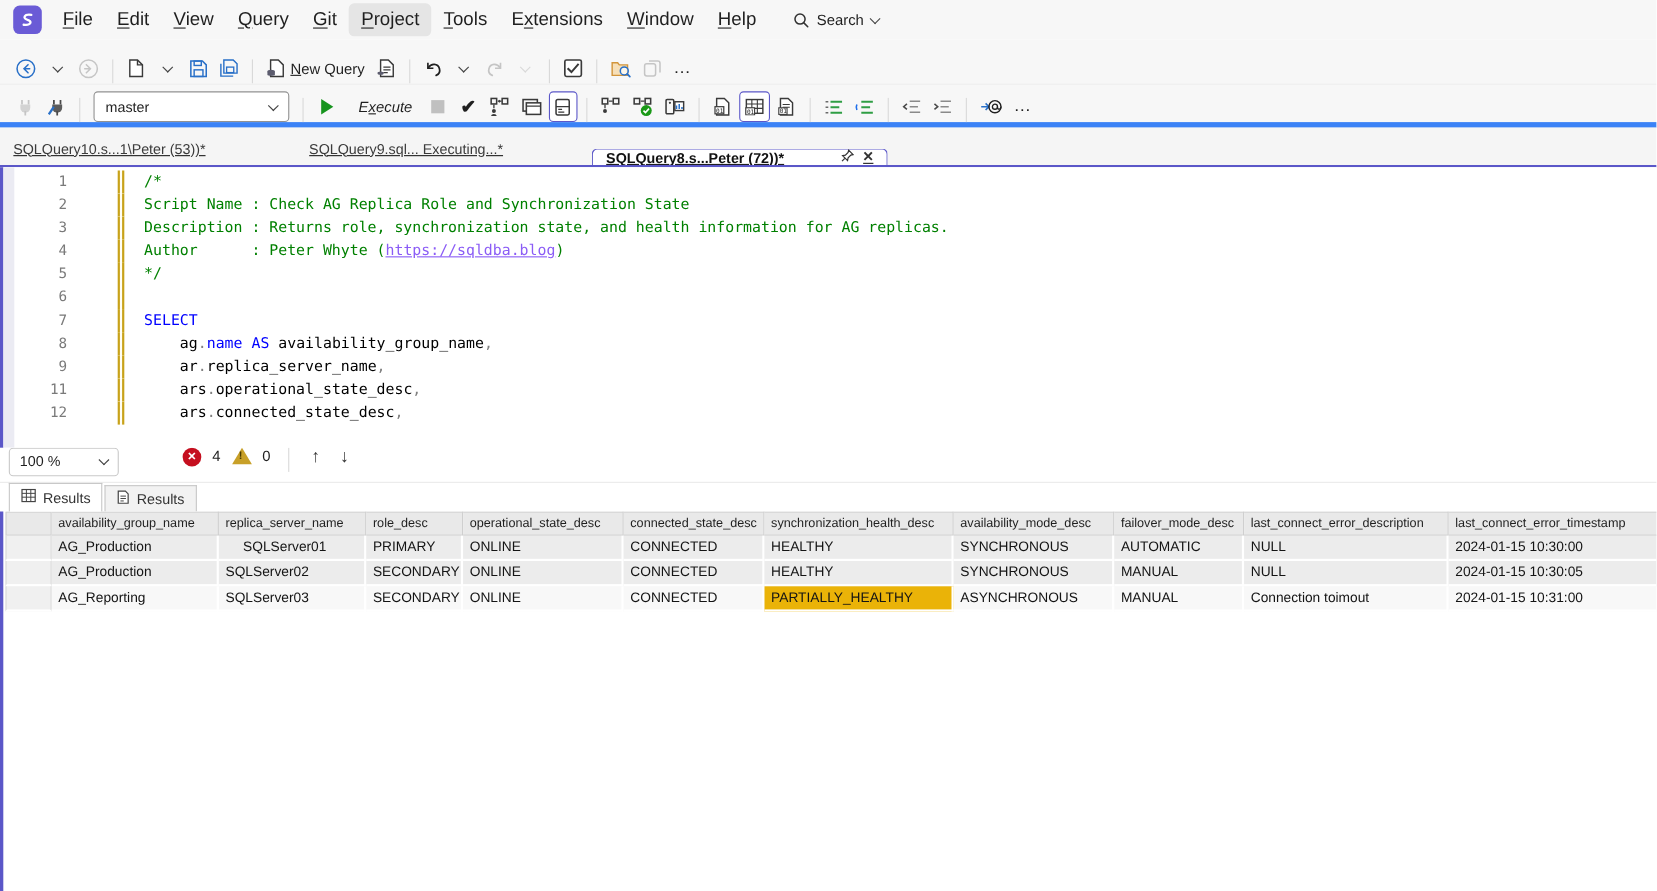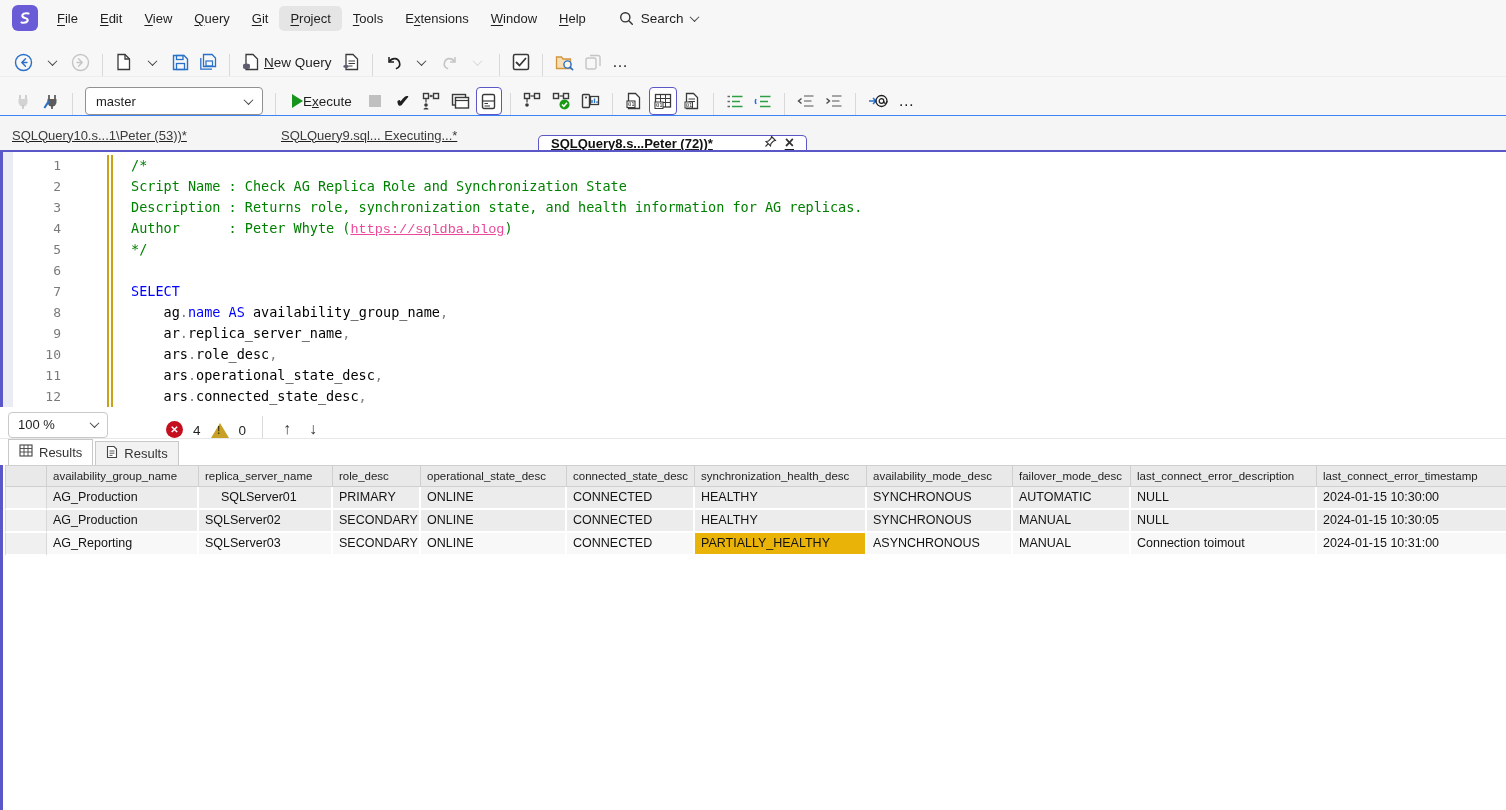--- a/index.html
+++ b/index.html
@@ -3,30 +3,30 @@
 <meta charset="utf-8">
 <style>
   * { box-sizing: border-box; margin: 0; padding: 0; }
   html,body { width:1506px; height:810px; overflow:hidden; }
   body { font-family:"Liberation Sans", sans-serif; font-size:13px; color:#1f1f1f; background:#fff; }
   #app { width:1506px; height:810px; display:flex; flex-direction:column; }
 
   
   .menubar { height:36px; background:#f7f7f7; display:flex; align-items:center; padding:0 6px; flex:0 0 auto; }
   .logo { width:26px; height:26px; border-radius:6px; margin:0 8px 0 6px; display:flex; align-items:center; justify-content:center; }
-  .menu-item { padding:5px 11px; font-size:13px; color:#1f1f1f; border-radius:5px; cursor:default; }
+  .menu-item { padding:5px 11px; font-size:17px; color:#1f1f1f; border-radius:5px; cursor:default; }
   .menu-item u { text-underline-offset:2px; }
   .menu-item.active { background:#e5e5e5; }
   .menu-search { display:flex; align-items:center; gap:7px; margin-left:14px; padding:5px 8px; font-size:13.5px; }
   .chev { width:7px; height:7px; border-right:1.4px solid #444; border-bottom:1.4px solid #444; transform:rotate(45deg) translate(-1px,-1px); display:inline-block; }
   .chev.dis { border-color:#b5b5b5; }
 
   
   .toolbar { height:40px; background:#f7f7f7; display:flex; align-items:flex-end; padding:0 10px; gap:2px; flex:0 0 auto; }
-  .toolbar.tb2 { border-top:1px solid #ededed; border-bottom:1px solid #3b82f6; }
+  .toolbar.tb2 { border-top:1px solid #ededed; border-bottom:5px solid #3b82f6; }
   .tbtn { min-width:26px; height:28px; display:flex; align-items:center; justify-content:center; border-radius:4px; padding:0 4px; gap:5px; }
   .tbtn.sel { border:1px solid #5b57c8; background:#fff; }
   .tsep { width:1px; height:22px; background:#d9d9d9; margin:0 6px; }
   .tlabel { font-size:13.5px; }
   .combo { width:178px; height:28px; background:#fff; border:1px solid #919191; border-radius:4px; display:flex; align-items:center; padding:0 10px; margin:0 4px; }
   .combo .cval { flex:1; font-size:13px; }
   .play { width:0; height:0; border-left:11px solid #17941e; border-top:7px solid transparent; border-bottom:7px solid transparent; }
   .stopsq { width:12px; height:12px; background:#c0c0c0; }
   .checkmark { font-size:17px; font-weight:bold; color:#1f1f1f; line-height:1; }
   .ellip { font-size:16px; color:#1f1f1f; letter-spacing:1px; }
@@ -43,24 +43,24 @@
   
   .editor { flex:1 1 auto; background:#fff; position:relative; overflow:hidden; border-left:3px solid #5b57c8; }
   .editor-inner { position:absolute; left:0; top:0; right:0; bottom:0; padding-top:3px; }
   .gutter-strip { position:absolute; left:0; top:0; bottom:0; width:10px; background:#ebebf3; }
   .code-line { display:flex; height:21px; line-height:21px; font-family:"DejaVu Sans Mono", monospace; font-size:13.5px; white-space:pre; }
   .line-num { width:58px; text-align:right; color:#7a7a7a; flex:0 0 auto; font-size:13px; }
   .chg-bar { width:6px; margin-left:46px; flex:0 0 auto; border-left:2px solid #c8a21a; border-right:2px solid #c8a21a; background:#fffef5; }
   .code-text { margin-left:18px; }
   .tok-c { color:#008000; }
   .tok-k { color:#0000ff; } .tok-o { color:#808080; } .tok-i { color:#000; }
-  .tok-u { color:#ec4899; text-decoration:underline;font-family:Liberation Mono, monospace; }
+  .tok-u { color:#8b5cf6; text-decoration:underline; }
 
   
-  .ed-status { height:32px; background:#fff; display:flex; align-items:flex-end; padding:0 8px; gap:10px; flex:0 0 auto; border-bottom:1px solid #e8e8e8; }
+  .ed-status { height:32px; background:#fff; display:flex; align-items:flex-start; padding:0 8px; gap:10px; flex:0 0 auto; border-bottom:1px solid #e8e8e8; }
   .zoom-combo { width:100px; height:26px; border:1px solid #c9c9c9; border-radius:4px; background:#fff; display:flex; align-items:center; padding:0 9px; }
   .zoom-combo .cval { flex:1; font-size:13px; }
   .err-badge { width:17px; height:17px; border-radius:50%; background:#c50f1f; color:#fff; font-size:10px; font-weight:bold; display:flex; align-items:center; justify-content:center; margin-left:48px; }
   .cnt { font-size:13.5px; }
   .warn-tri { width:0; height:0; border-left:9px solid transparent; border-right:9px solid transparent; border-bottom:15px solid #c8a028; position:relative; }
   .warn-tri:after { content:"!"; position:absolute; left:-2.5px; top:2px; font-size:10px; font-weight:bold; color:#4a3b00; }
   .nav-arrow { font-size:16px; color:#3a3a3a; padding:0 4px; }
 
   
   .res-tabs { height:26px; display:flex; align-items:flex-end; background:#fff; padding-left:8px; gap:2px; flex:0 0 auto; }
@@ -224,21 +224,21 @@
           <path d="M10 12 V 16" stroke="#4a4a4a" stroke-width="1.6"></path>
           <path d="M1.5 14.5 L 6 7.5 L 7.8 8.8 L 3.2 15.5 Z" fill="#2970c8"></path>
         </svg>
     </div>
     <div class="tsep"></div>
     <div class="combo">
       <span class="cval">master</span>
       <span class="chev"></span>
     </div>
     <div class="tsep"></div>
-    <div class="tbtn" style="gap:0;padding:0 8px;">
+    <div class="tbtn" style="gap:23px;padding:0 8px;font-style:italic;">
       <span class="play"></span>
       <span class="tlabel" id="executeLabel">E<u>x</u>ecute</span>
     </div>
     <div class="tbtn">
         <span class="stopsq"></span>
       </div>
     <div class="tbtn">
         <span class="checkmark">✔</span>
       </div>
     <div class="tbtn">
@@ -379,21 +379,20 @@
     <div class="editor-inner" id="codeLines">
         <div class="code-line"><span class="line-num">1</span><span class="chg-bar"></span><span class="code-text"><span class="tok-c">/*</span></span></div>
         <div class="code-line"><span class="line-num">2</span><span class="chg-bar"></span><span class="code-text"><span class="tok-c">Script Name : Check AG Replica Role and Synchronization State</span></span></div>
         <div class="code-line"><span class="line-num">3</span><span class="chg-bar"></span><span class="code-text"><span class="tok-c">Description : Returns role, synchronization state, and health information for AG replicas.</span></span></div>
         <div class="code-line"><span class="line-num">4</span><span class="chg-bar"></span><span class="code-text"><span class="tok-c">Author      : Peter Whyte (</span><span class="tok-u">https://sqldba.blog</span><span class="tok-c">)</span></span></div>
         <div class="code-line"><span class="line-num">5</span><span class="chg-bar"></span><span class="code-text"><span class="tok-c">*/</span></span></div>
         <div class="code-line"><span class="line-num">6</span><span class="chg-bar"></span><span class="code-text"></span></div>
         <div class="code-line"><span class="line-num">7</span><span class="chg-bar"></span><span class="code-text"><span class="tok-k">SELECT</span></span></div>
         <div class="code-line"><span class="line-num">8</span><span class="chg-bar"></span><span class="code-text"><span class="tok-i">    ag</span><span class="tok-o">.</span><span class="tok-k">name</span><span class="tok-i"> </span><span class="tok-k">AS</span><span class="tok-i"> availability_group_name</span><span class="tok-o">,</span></span></div>
         <div class="code-line"><span class="line-num">9</span><span class="chg-bar"></span><span class="code-text"><span class="tok-i">    ar</span><span class="tok-o">.</span><span class="tok-i">replica_server_name</span><span class="tok-o">,</span></span></div>
-        <div class="code-line"><span class="line-num">10</span><span class="chg-bar"></span><span class="code-text"><span class="tok-i">    ars</span><span class="tok-o">.</span><span class="tok-i">role_desc</span><span class="tok-o">,</span></span></div>
         <div class="code-line"><span class="line-num">11</span><span class="chg-bar"></span><span class="code-text"><span class="tok-i">    ars</span><span class="tok-o">.</span><span class="tok-i">operational_state_desc</span><span class="tok-o">,</span></span></div>
         <div class="code-line"><span class="line-num">12</span><span class="chg-bar"></span><span class="code-text"><span class="tok-i">    ars</span><span class="tok-o">.</span><span class="tok-i">connected_state_desc</span><span class="tok-o">,</span></span></div>
       </div>
   </div>
 
   <div class="ed-status">
     <div class="zoom-combo">
       <span class="cval">100 %</span>
       <span class="chev"></span>
     </div>

